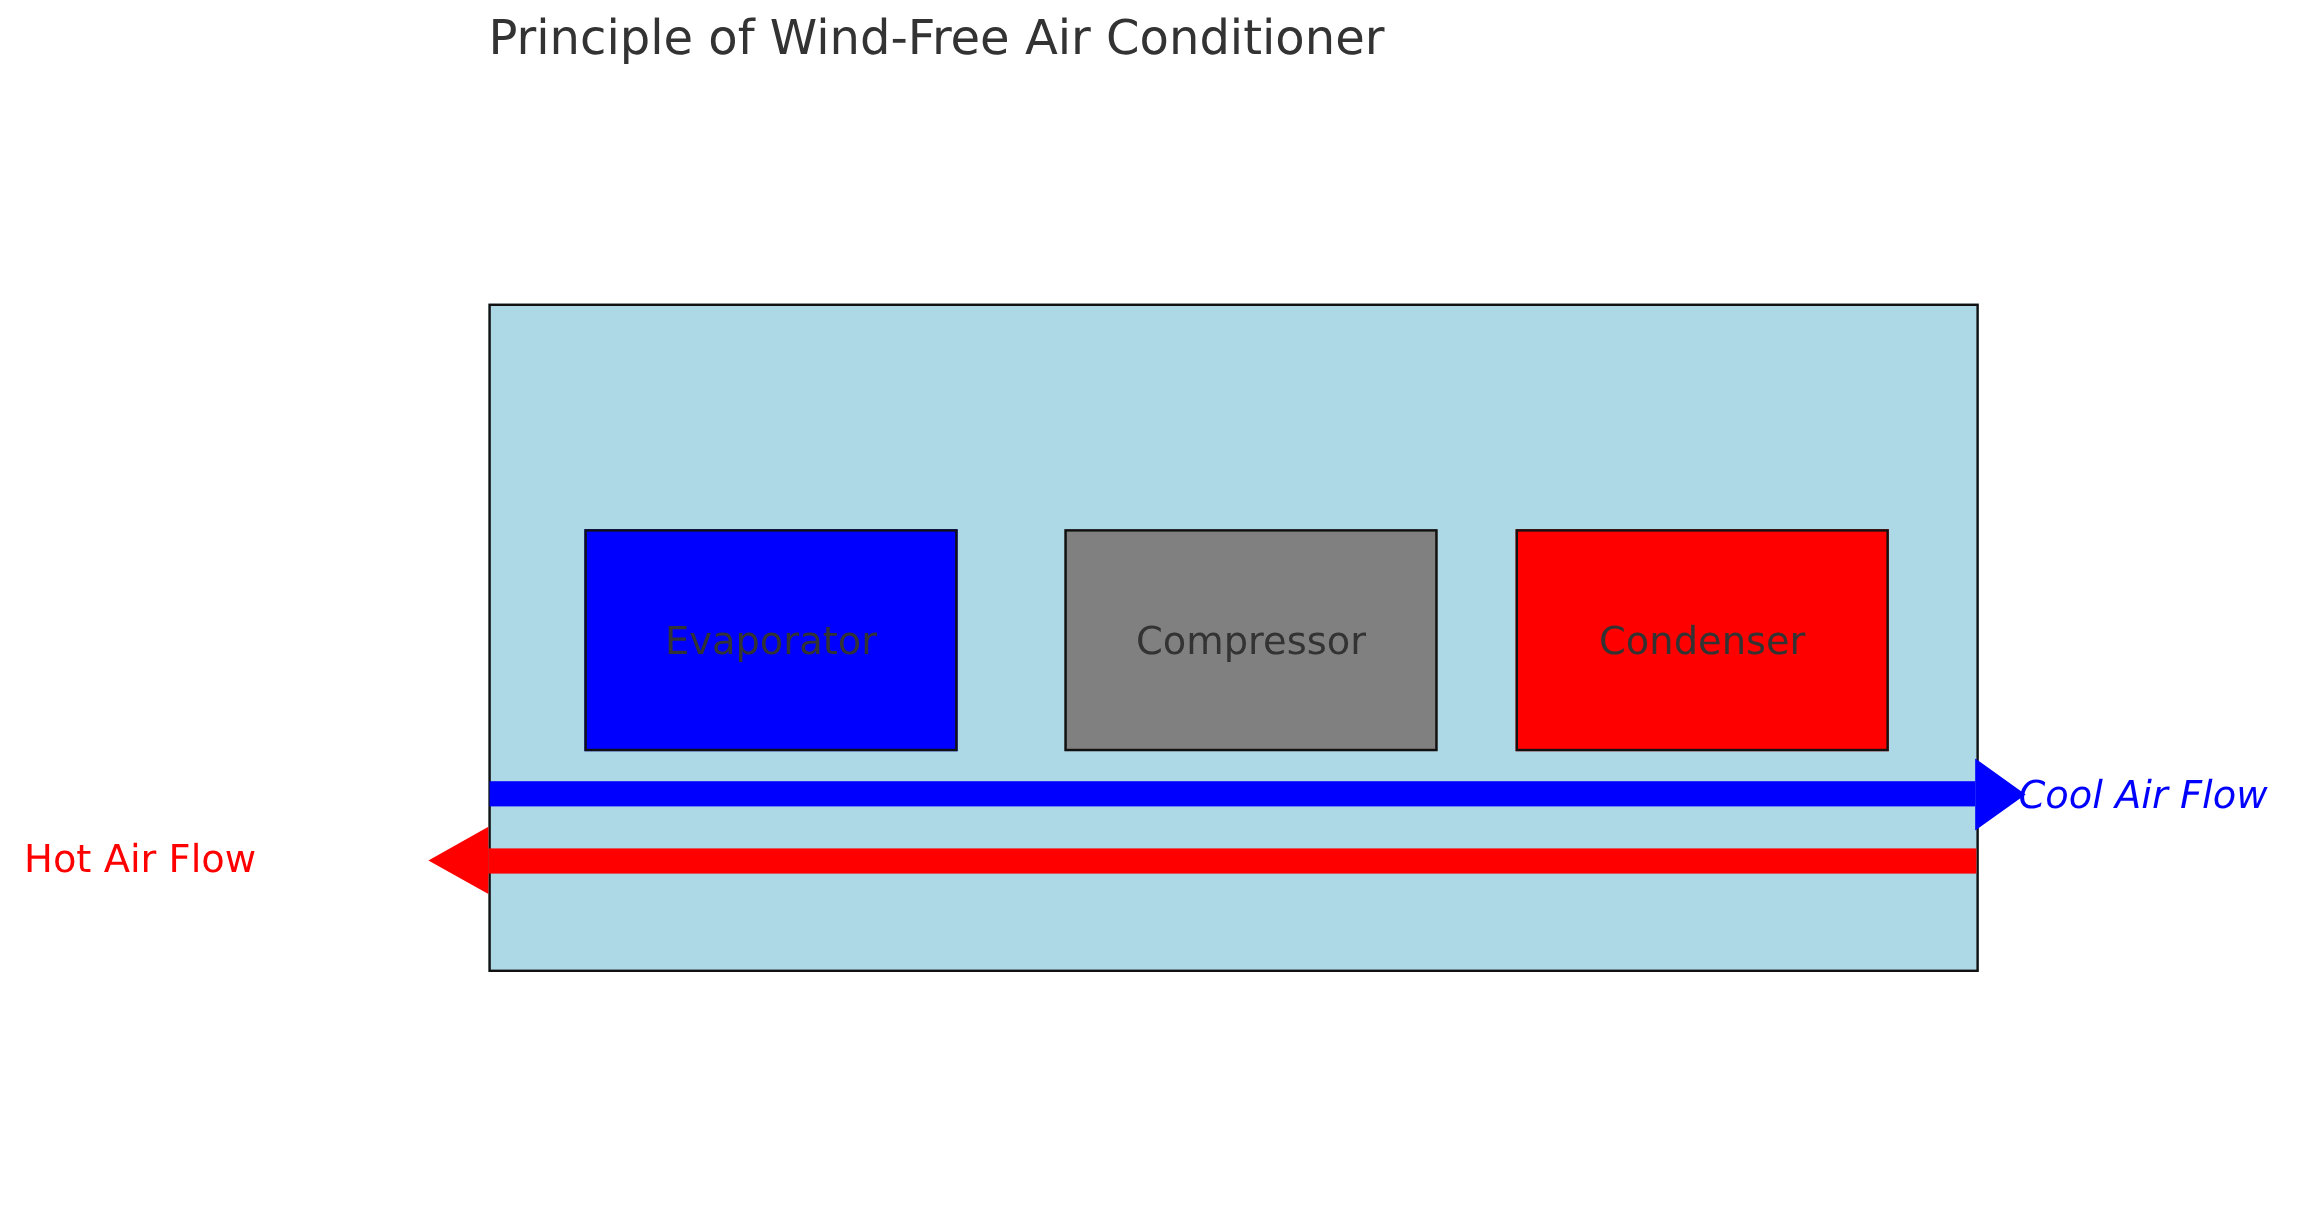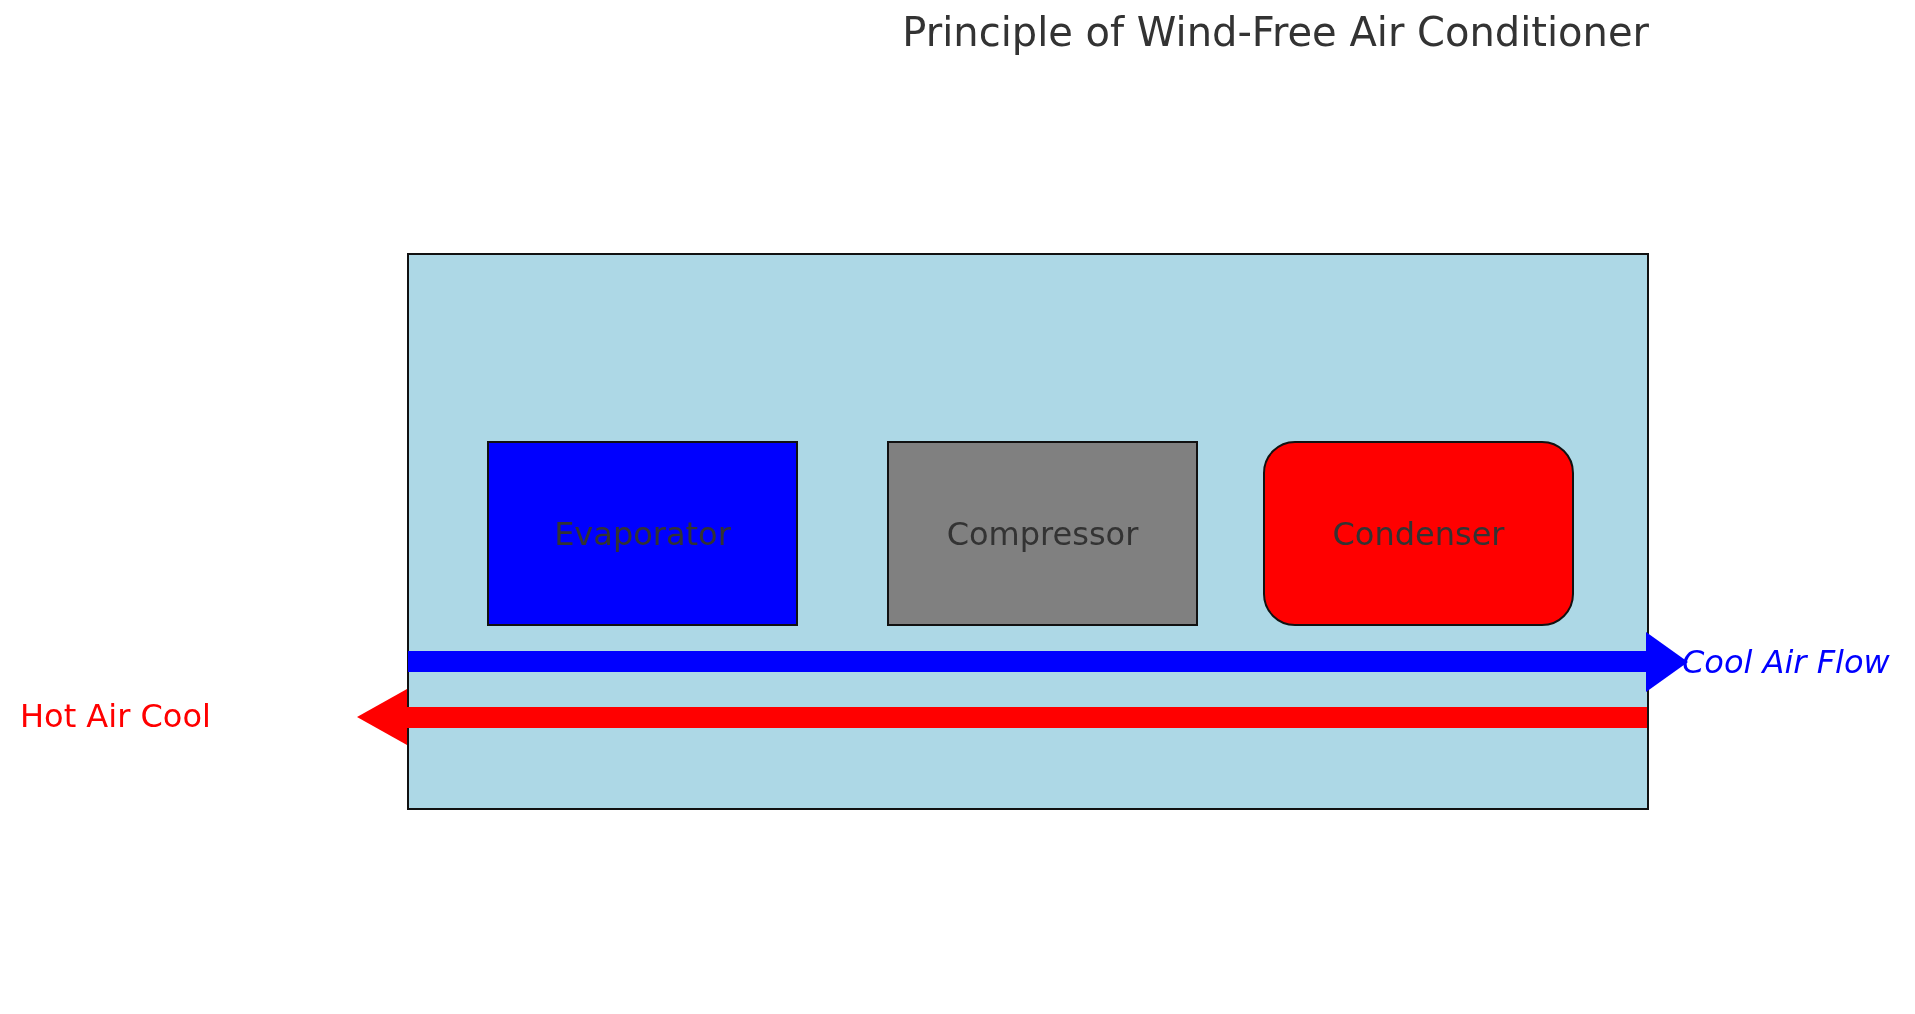--- a/index.html
+++ b/index.html
@@ -13,21 +13,21 @@
     width: 1915px;
     height: 1014px;
     background: #ffffff;
     overflow: hidden;
   }
   .page-title {
     position: absolute;
     left: 407px;
     top: 8px;
     width: 1242px;
-    text-align: right;
+    text-align: left;
     font-size: 40px;
     line-height: 48px;
     color: #333333;
     white-space: nowrap;
   }
   .ac-unit {
     position: absolute;
     left: 407px;
     top: 253px;
     width: 1242px;
@@ -46,21 +46,21 @@
     align-items: center;
     justify-content: center;
   }
   .component-box .component-label {
     font-size: 32px;
     color: #333333;
     white-space: nowrap;
   }
   #box-evaporator { left: 78px; }
   #box-compressor { left: 466px; }
-  #box-condenser  { left: 854px; border-radius: 32px; }
+  #box-condenser  { left: 854px; }
 
   .flow-band {
     position: absolute;
     height: 21px;
   }
   .flow-head {
     position: absolute;
     width: 0;
     height: 0;
   }
@@ -126,15 +126,15 @@
       <span class="component-label">Condenser</span>
     </div>
   </div>
 
   <div class="flow-band" id="cool-band" style="background-color: rgb(0, 0, 255);"></div>
   <div class="flow-head" id="cool-head" style="border-left-color: rgb(0, 0, 255);"></div>
   <div class="flow-label" id="cool-label" style="color: rgb(0, 0, 255); font-style: italic;">Cool Air Flow</div>
 
   <div class="flow-band" id="hot-band" style="background-color: rgb(255, 0, 0);"></div>
   <div class="flow-head" id="hot-head" style="border-right-color: rgb(255, 0, 0);"></div>
-  <div class="flow-label" id="hot-label" style="color: rgb(255, 0, 0);">Hot Air Cool</div>
+  <div class="flow-label" id="hot-label" style="color: rgb(255, 0, 0);">Hot Air Flow</div>
 
 </div>
 
 </body></html>

